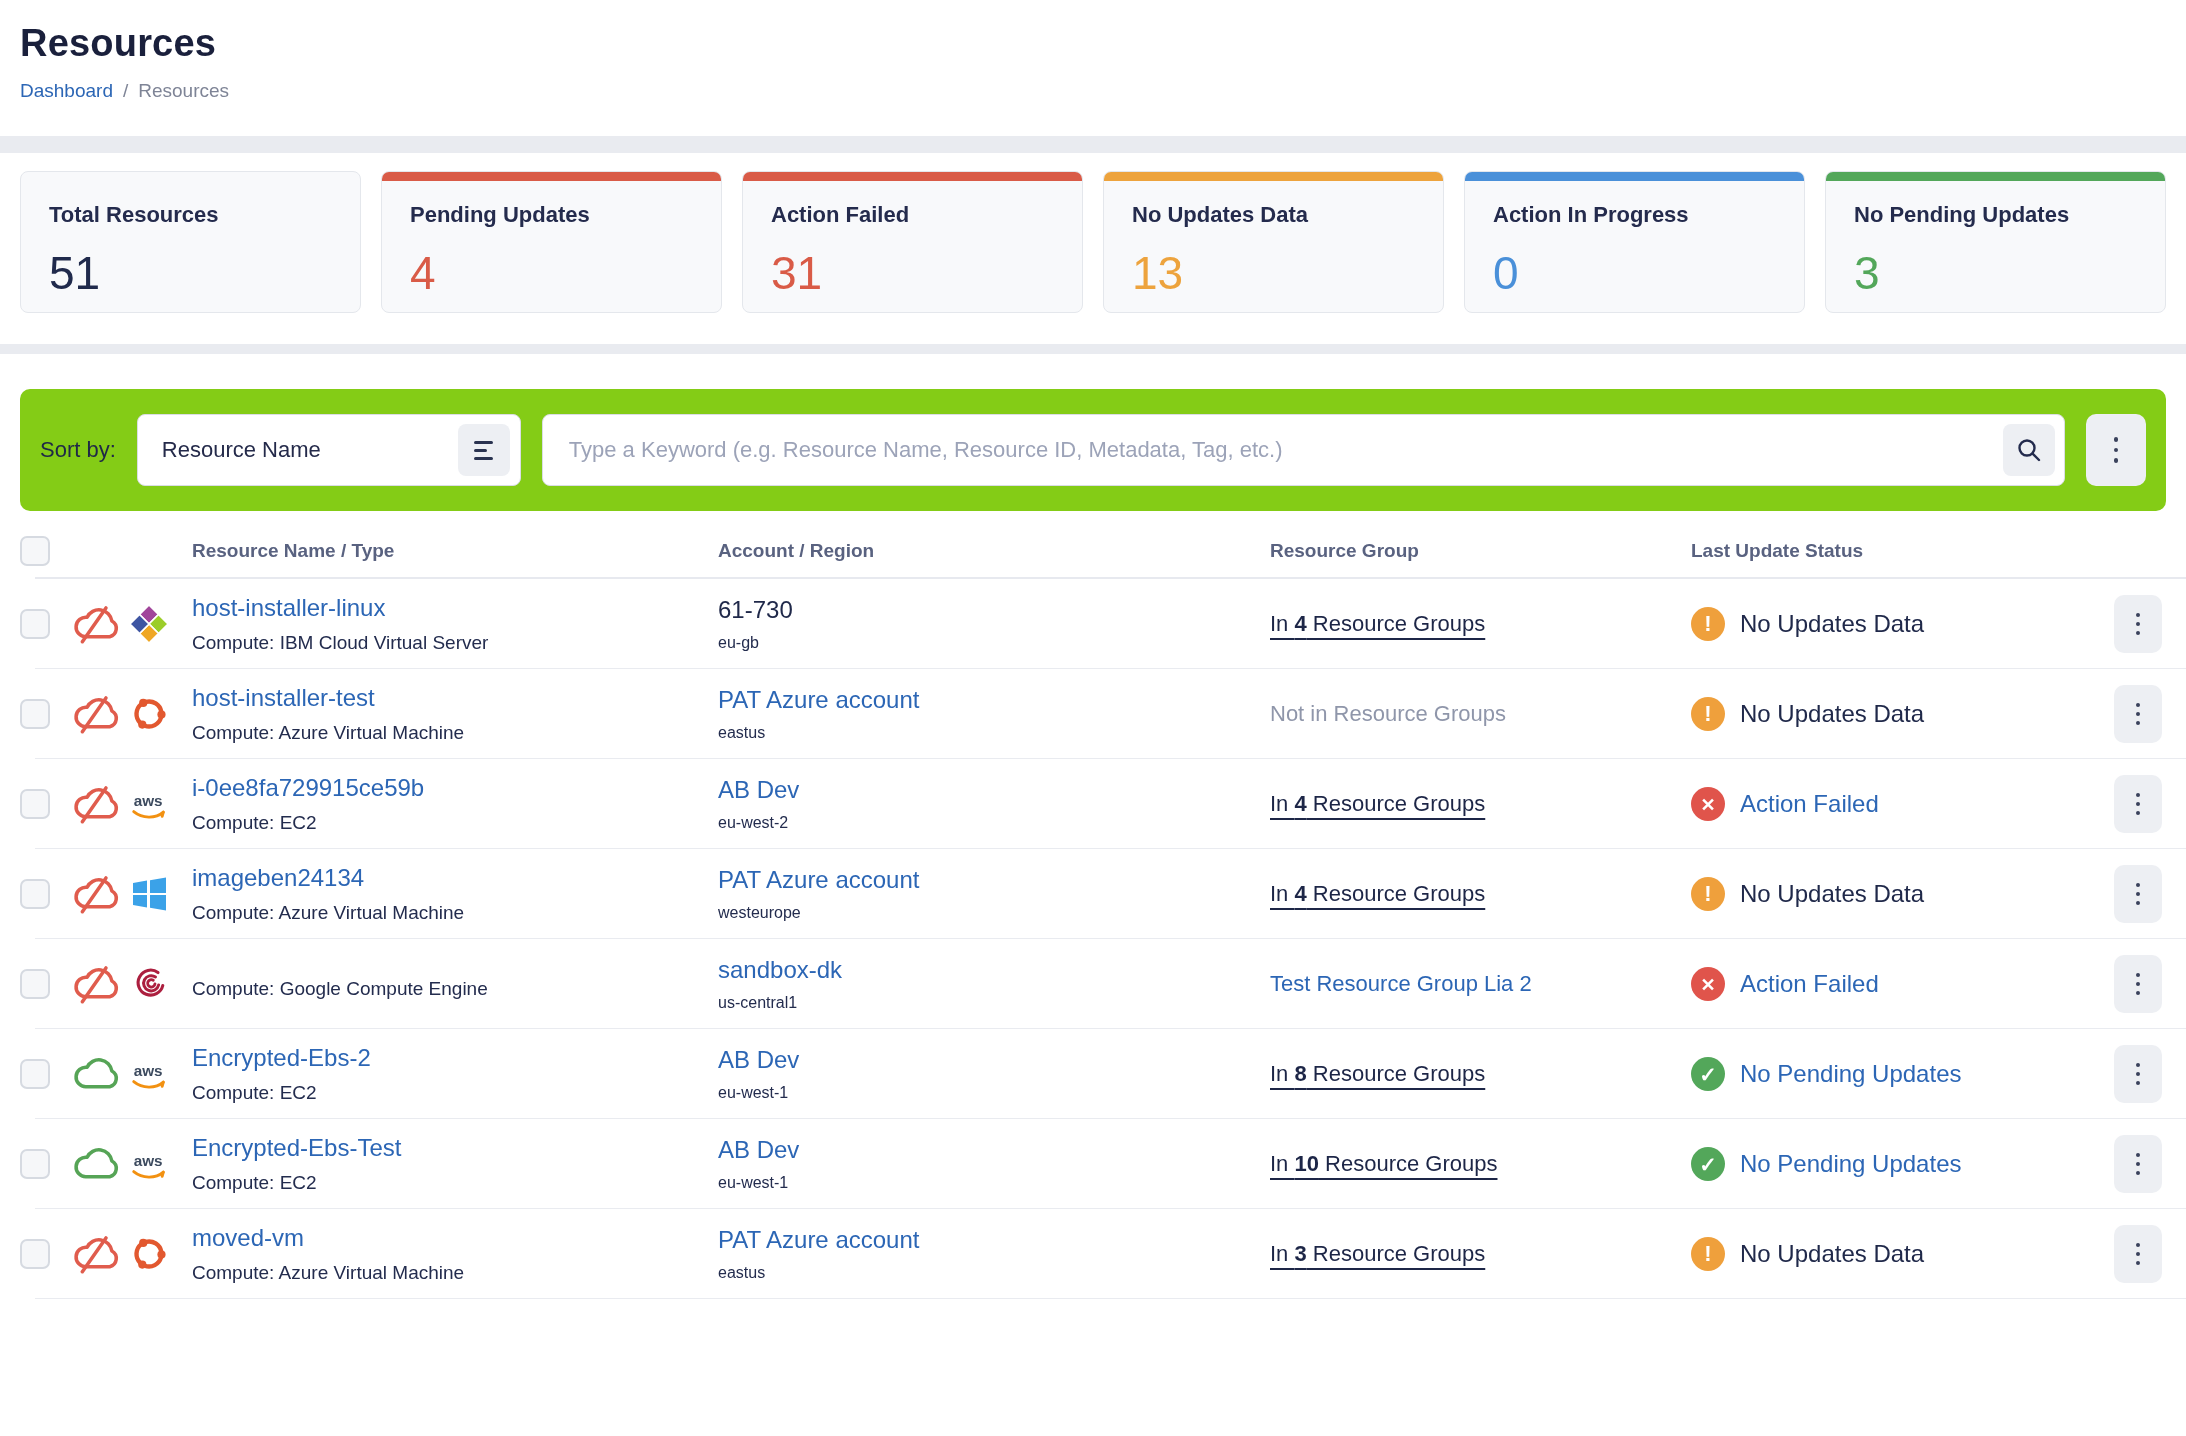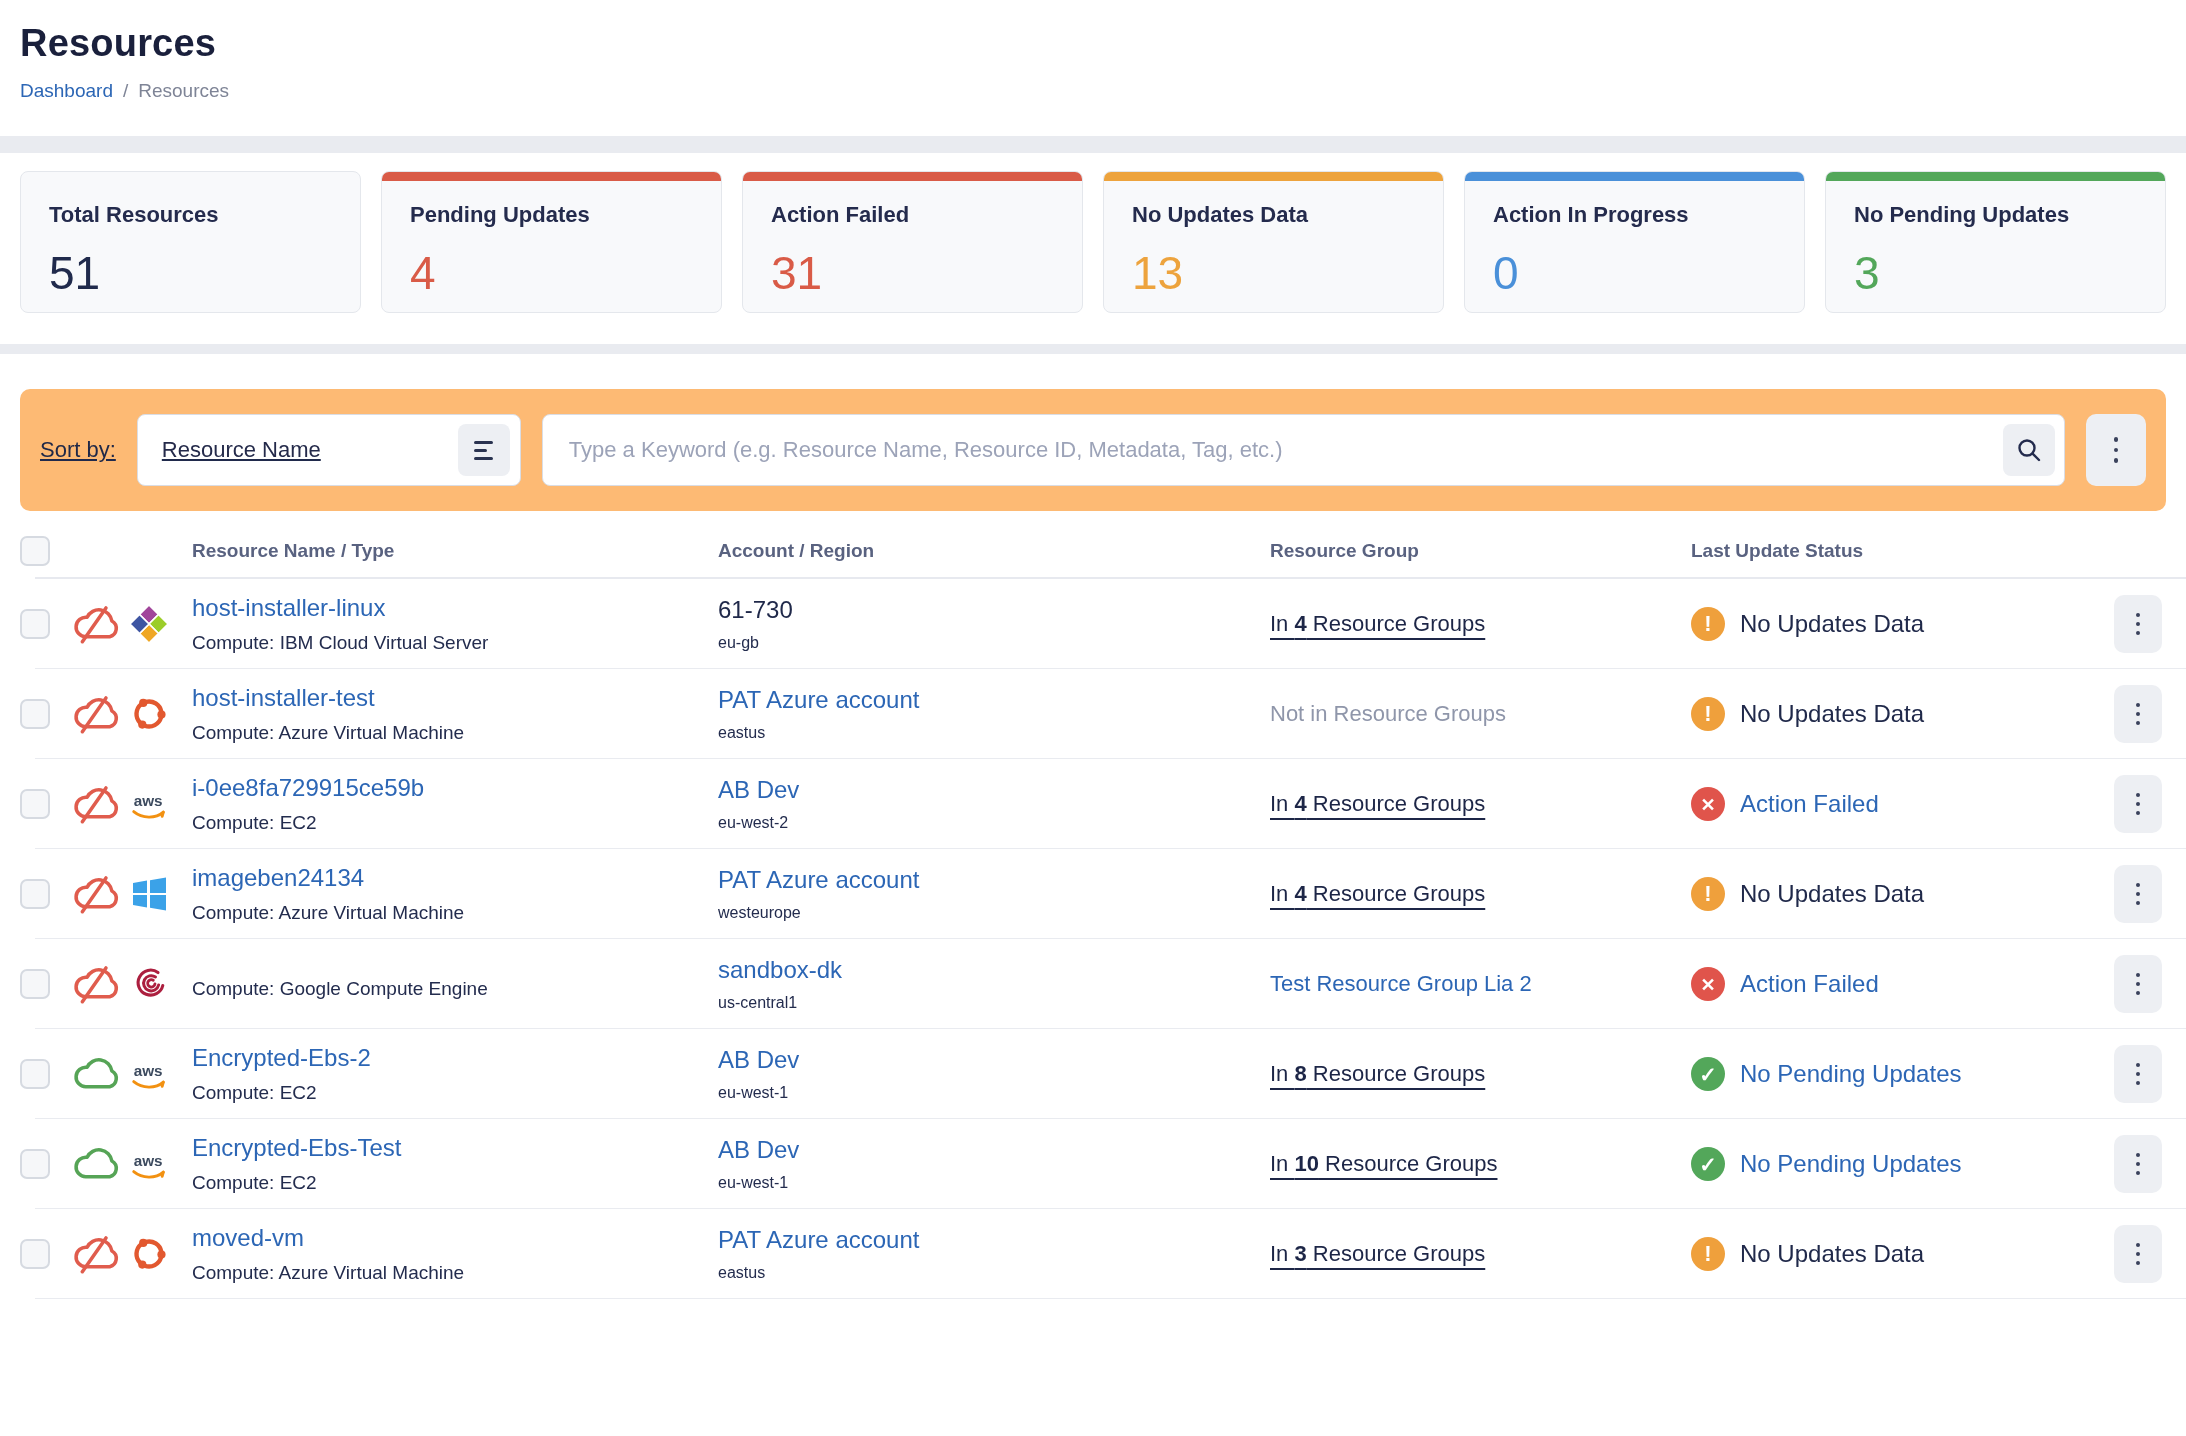--- a/index.html
+++ b/index.html
@@ -21,22 +21,22 @@
   
   .cards { display:flex; gap:20px; margin-top:18px; padding:0 20px; }
   .stat-card { flex:1 1 0; height:142px; background:#F8F9FB; border:1px solid #E4E7EC;
     border-radius:8px; position:relative; padding:30px 0 0 28px; overflow:hidden; }
   .stat-card.has-accent::before { content:""; position:absolute; top:0; left:0; right:0;
     height:9px; background:var(--accent); }
   .stat-label { font-size:22px; font-weight:700; color:#242B4D; }
   .stat-value { font-size:46px; font-weight:500; margin-top:18px; }
 
   
-  .toolbar { margin:35px 20px 0 20px; height:122px; background:#fdba74; border-radius:10px;
-    display:flex; align-items:center; padding:0 20px; gap:21px;text-decoration:underline; }
+  .toolbar { margin:35px 20px 0 20px; height:122px; background:#84cc16; border-radius:10px;
+    display:flex; align-items:center; padding:0 20px; gap:21px; }
   .sort-label { font-size:22px; color:#1F2847; white-space:nowrap; margin-left:0; }
   .sort-select { width:384px; height:72px; background:#fff; border:1px solid #DADDE4; border-radius:8px;
     display:flex; align-items:center; padding:0 10px 0 24px; cursor:pointer; }
   .sort-value { font-size:22px; color:#242A4A; flex:1; }
   .icon-square { width:52px; height:52px; background:#EDEFF3; border-radius:8px;
     display:flex; align-items:center; justify-content:center; flex:none; }
   .sort-lines { display:flex; flex-direction:column; gap:5px; align-items:flex-start; }
   .sort-lines i { display:block; height:3px; background:#2A3350; border-radius:2px; }
   .sort-lines i:nth-child(1){ width:19px; }
   .sort-lines i:nth-child(2){ width:13px; }

